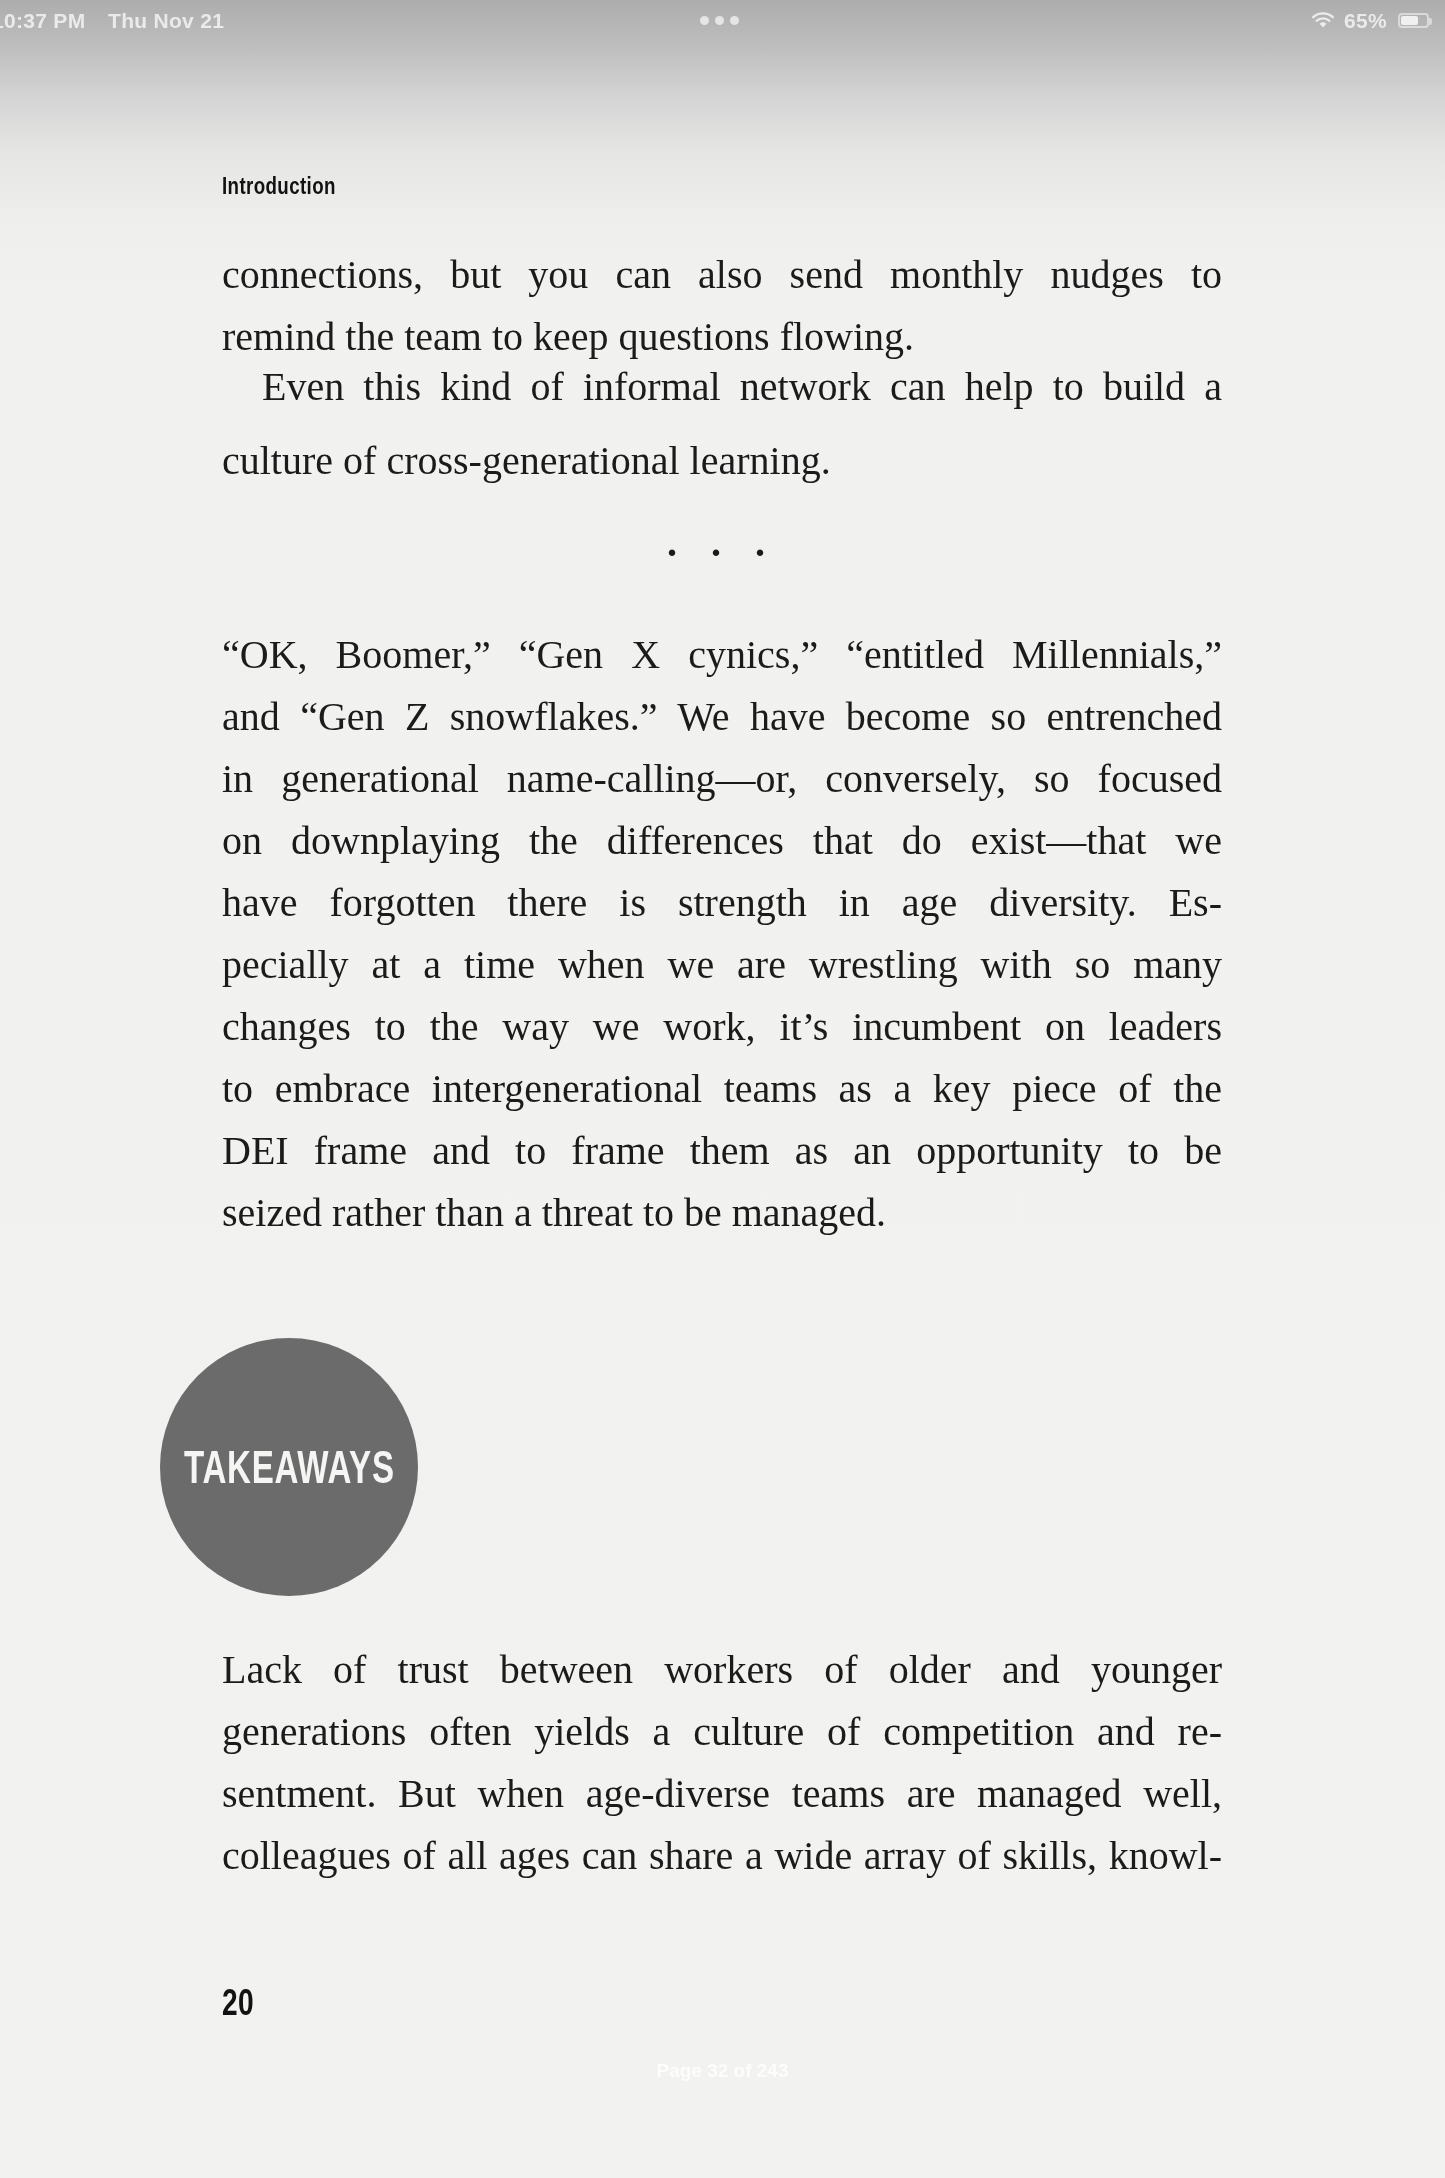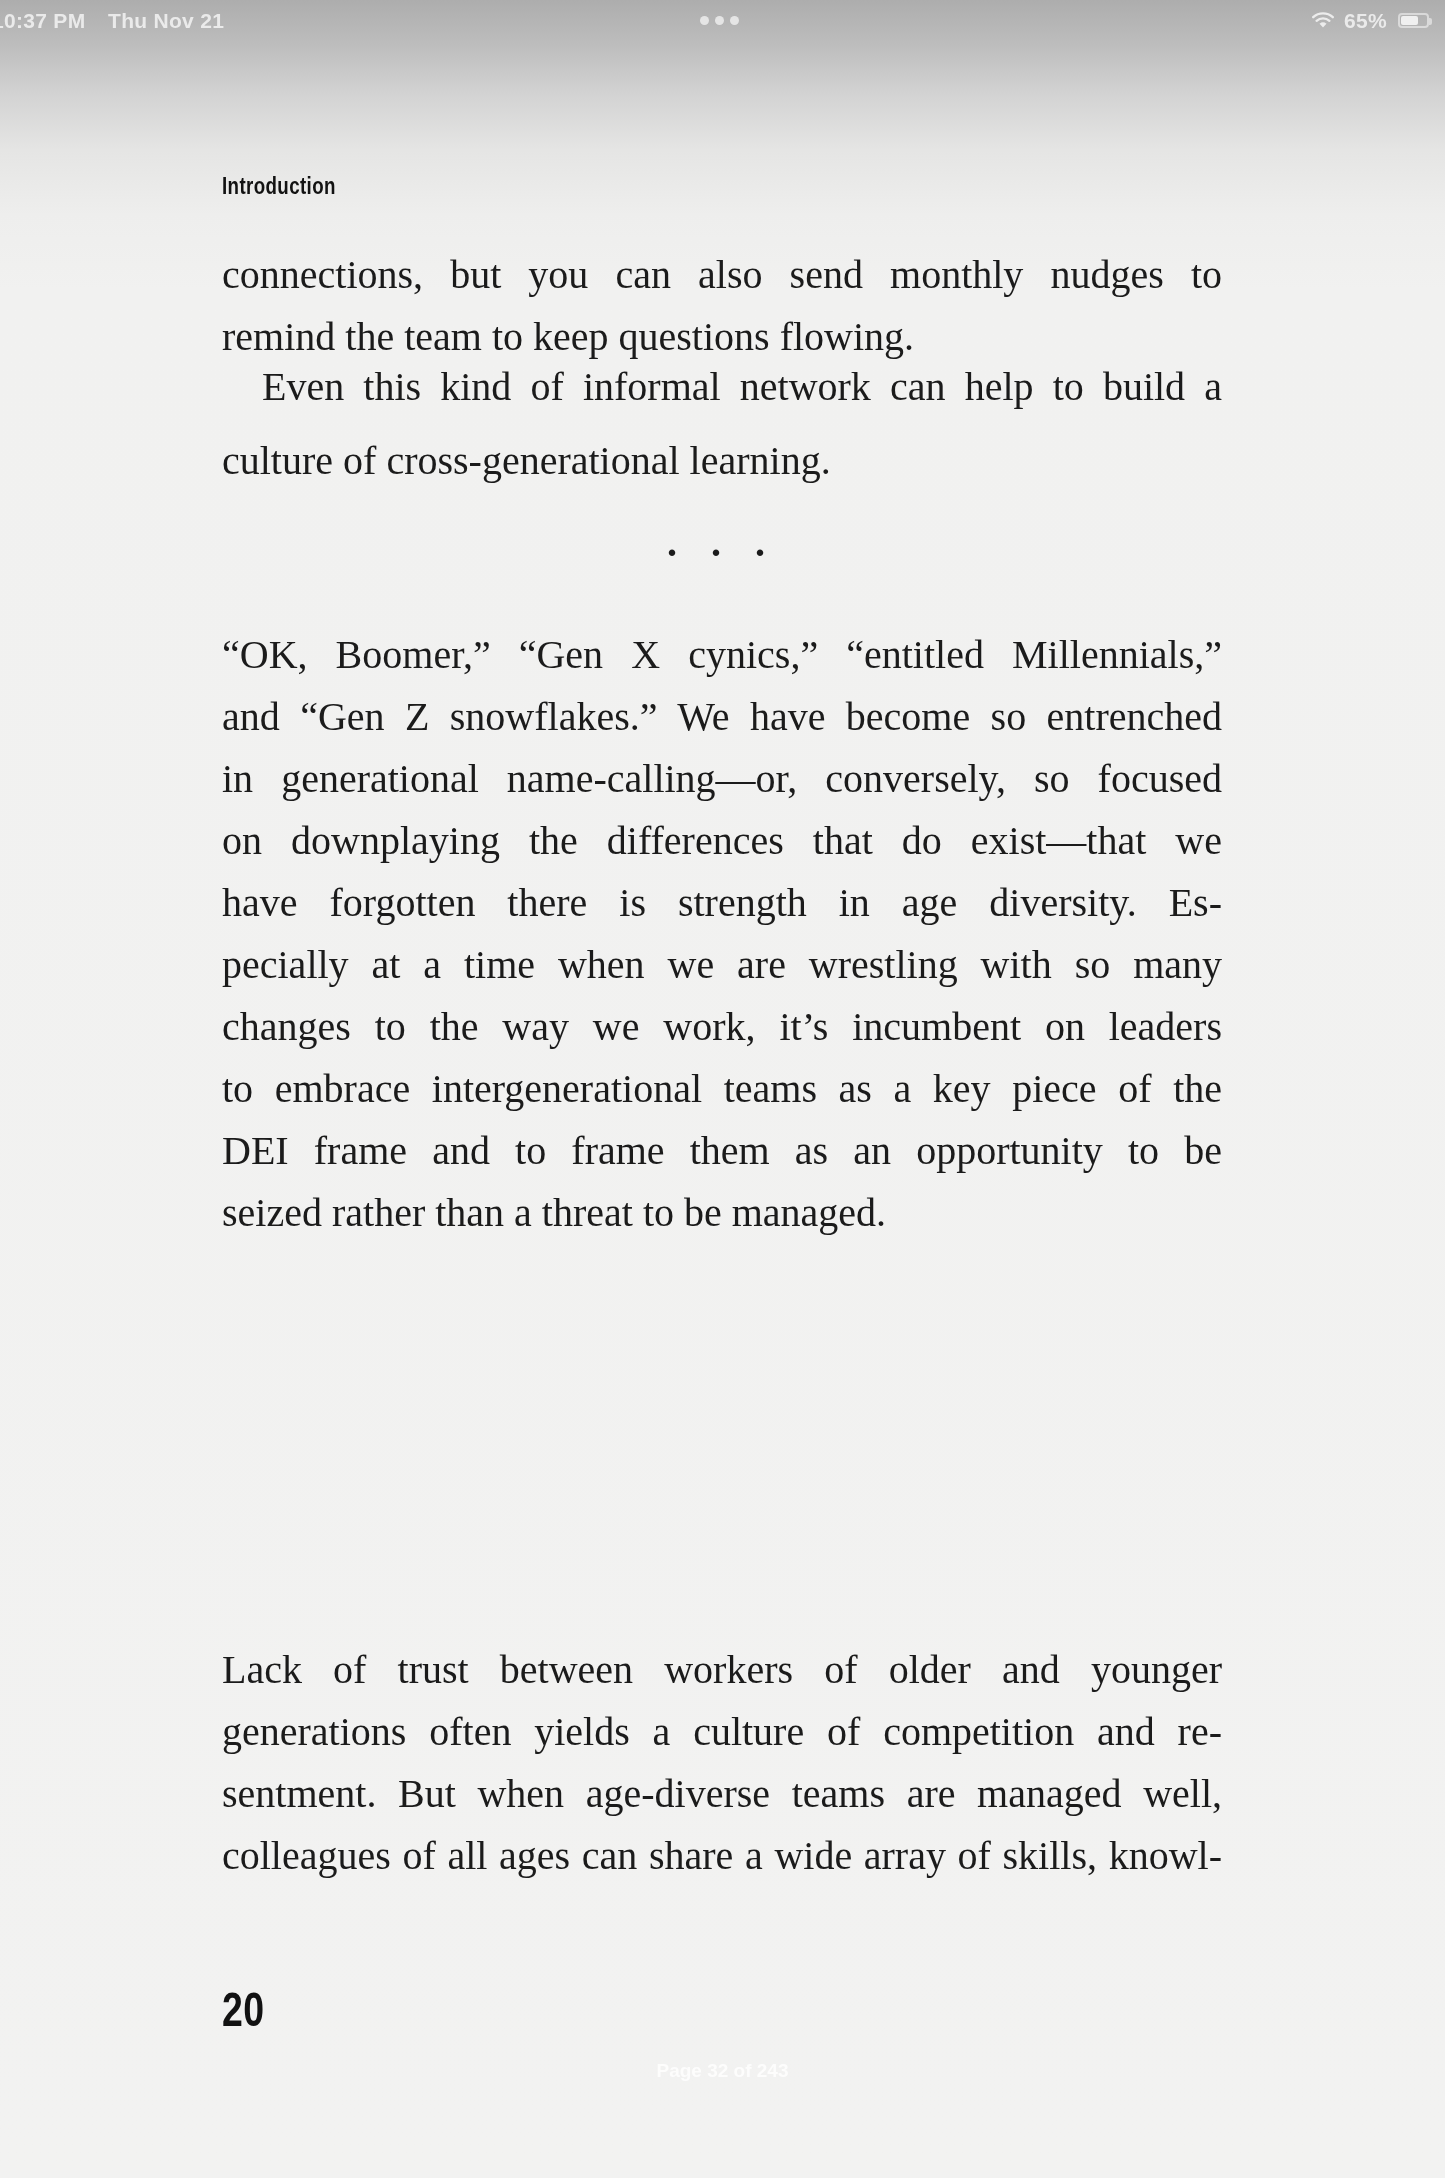--- a/index.html
+++ b/index.html
@@ -33,21 +33,21 @@
   .battery .nub { position:absolute; right:-5px; top:3px; width:3px; height:7px;
     background:rgba(255,255,255,0.5); border-radius:0 2px 2px 0; }
 
   
   .condensed {
     font-family:"Liberation Sans","DejaVu Sans",sans-serif; font-weight:700;
     display:inline-block; transform:scaleX(0.78); transform-origin:left center;
     letter-spacing:0.5px; color:#121212;
   }
   .running-header { position:absolute; left:222px; top:124px; font-size:24px;margin-top:48px; }
-  .page-number    { position:absolute; left:222px; top:1982px; font-size:48px; }
+  .page-number    { position:absolute; left:222px; top:1982px; font-size:36px; }
 
   
   .bl {
     position:absolute; left:222px; width:1000px; height:62px; line-height:62px;
     font-size:40px; color:#1b1b1b;
     text-align:justify; text-align-last:justify; white-space:nowrap;
   }
   .bl-left { text-align:left; text-align-last:left; }
   .indent { padding-left:40px; box-sizing:border-box; }
 
@@ -129,20 +129,23 @@
     <div class="bl" style="top:872px">have forgotten there is strength in age diversity. Es-</div>
     <div class="bl" style="top:934px">pecially at a time when we are wrestling with so many</div>
     <div class="bl" style="top:996px">changes to the way we work, it’s incumbent on leaders</div>
     <div class="bl" style="top:1058px">to embrace intergenerational teams as a key piece of the</div>
     <div class="bl" style="top:1120px">DEI frame and to frame them as an opportunity to be</div>
     <div class="bl bl-left" style="top:1182px">seized rather than a threat to be managed.</div>
   </div>
 
   <div class="gray-bar" style="z-index:-1"></div>
 
+  <div class="takeaways">
+    <span class="label">TAKEAWAYS</span>
+  </div>
 
   <div>
     <div class="bl" style="top:1639px">Lack of trust between workers of older and younger</div>
     <div class="bl" style="top:1701px">generations often yields a culture of competition and re-</div>
     <div class="bl" style="top:1763px">sentment. But when age-diverse teams are managed well,</div>
     <div class="bl" style="top:1825px; word-spacing:-4px;">colleagues of all ages can share a wide array of skills, knowl-</div>
   </div>
 
   <div class="page-number">
     <span class="condensed">20</span>

